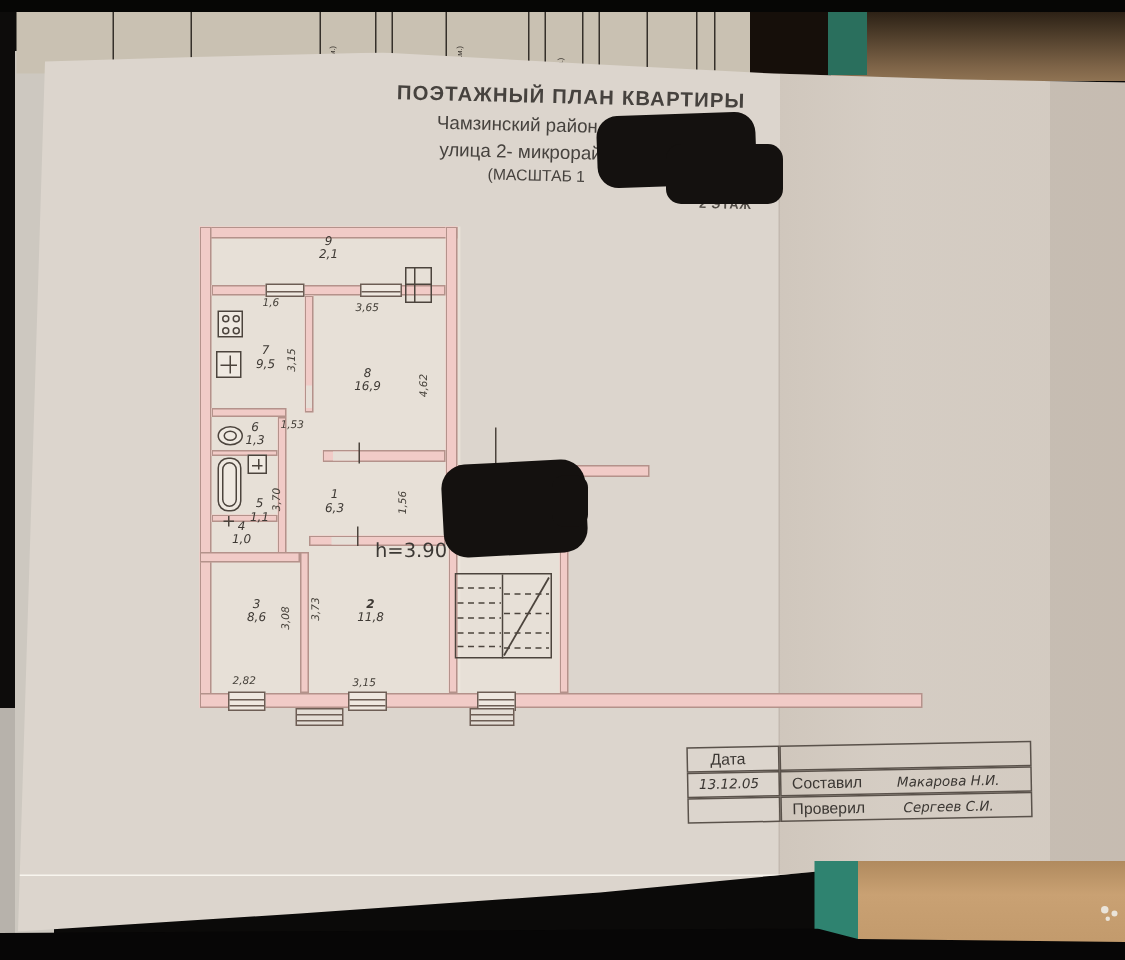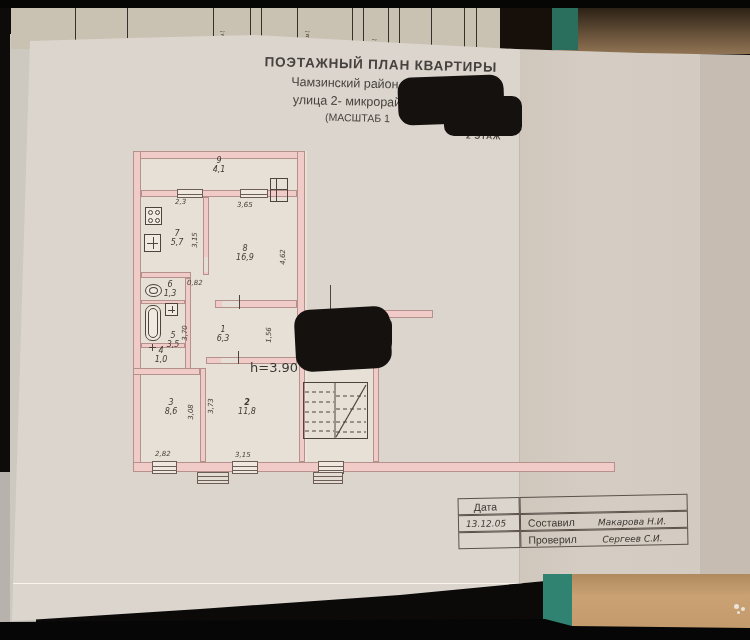--- a/index.html
+++ b/index.html
@@ -230,60 +230,60 @@
       <div class="icon tub" style="left:20px;top:160px;width:16px;height:36px">
         <span class="inner"></span>
       </div>
       <div class="cross" style="left:22px;top:197px;width:10px;height:10px"></div>
       <div class="icon" style="left:40px;top:158px;width:13px;height:13px">
         <span class="cross" style="left:0;top:0;width:11px;height:11px"></span>
       </div>
 
       <div class="lbl" style="left:82px;top:11px;width:24px">
         <span class="num">9</span>
-        <span class="area">4,1</span>
+        <span class="area">2,1</span>
       </div>
       <div class="lbl" style="left:40px;top:84px;width:24px">
         <span class="num">7</span>
-        <span class="area">5,7</span>
+        <span class="area">9,5</span>
       </div>
       <div class="lbl" style="left:106px;top:99px;width:28px">
         <span class="num">8</span>
         <span class="area">16,9</span>
       </div>
       <div class="lbl" style="left:33px;top:135px;width:24px">
         <span class="num">6</span>
         <span class="area">1,3</span>
       </div>
       <div class="lbl" style="left:36px;top:186px;width:24px">
         <span class="num">5</span>
-        <span class="area">3,5</span>
+        <span class="area">1,1</span>
       </div>
       <div class="lbl" style="left:24px;top:201px;width:24px">
         <span class="num">4</span>
         <span class="area">1,0</span>
       </div>
       <div class="lbl" style="left:86px;top:180px;width:24px">
         <span class="num">1</span>
         <span class="area">6,3</span>
       </div>
       <div class="lbl" style="left:34px;top:253px;width:24px">
         <span class="num">3</span>
         <span class="area">8,6</span>
       </div>
       <div class="lbl" style="left:108px;top:253px;width:28px">
         <span class="num" style="font-weight:bold">2</span>
         <span class="area">11,8</span>
       </div>
 
-      <div class="dim" style="left:50px;top:53px">2,3</div>
+      <div class="dim" style="left:50px;top:53px">1,6</div>
       <div class="dim" style="left:112px;top:56px">3,65</div>
       <div class="dim v" style="left:62px;top:91px">3,15</div>
       <div class="dim v" style="left:150px;top:108px">4,62</div>
-      <div class="dim" style="left:62px;top:134px">0,82</div>
+      <div class="dim" style="left:62px;top:134px">1,53</div>
       <div class="dim v" style="left:52px;top:184px">3,70</div>
       <div class="dim v" style="left:136px;top:186px">1,56</div>
       <div class="dim" style="left:30px;top:305px">2,82</div>
       <div class="dim v" style="left:58px;top:263px">3,08</div>
       <div class="dim v" style="left:78px;top:257px">3,73</div>
       <div class="dim" style="left:110px;top:306px">3,15</div>
       <div class="hnote" style="left:125px;top:215px">h=3.90</div>
 
       <div class="blob" style="left:170px;top:163px;width:96px;height:62px;border-radius:16px;transform:rotate(-3deg)"></div>
       <div class="blob" style="left:243px;top:172px;width:24px;height:34px;border-radius:8px"></div>

